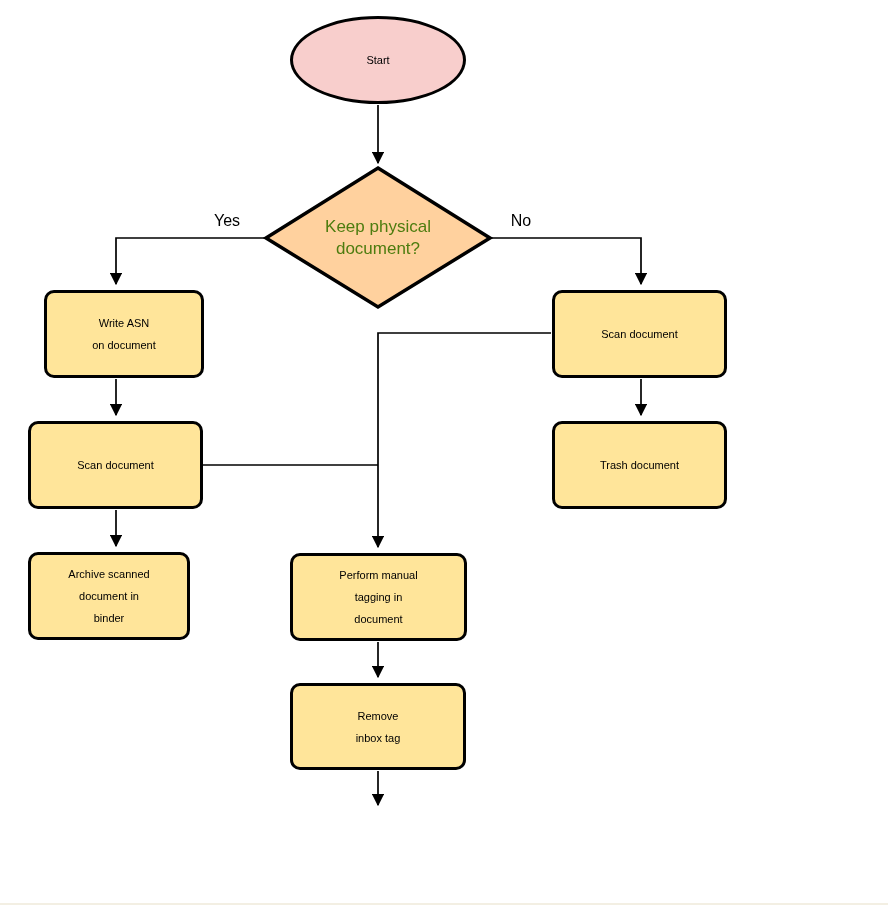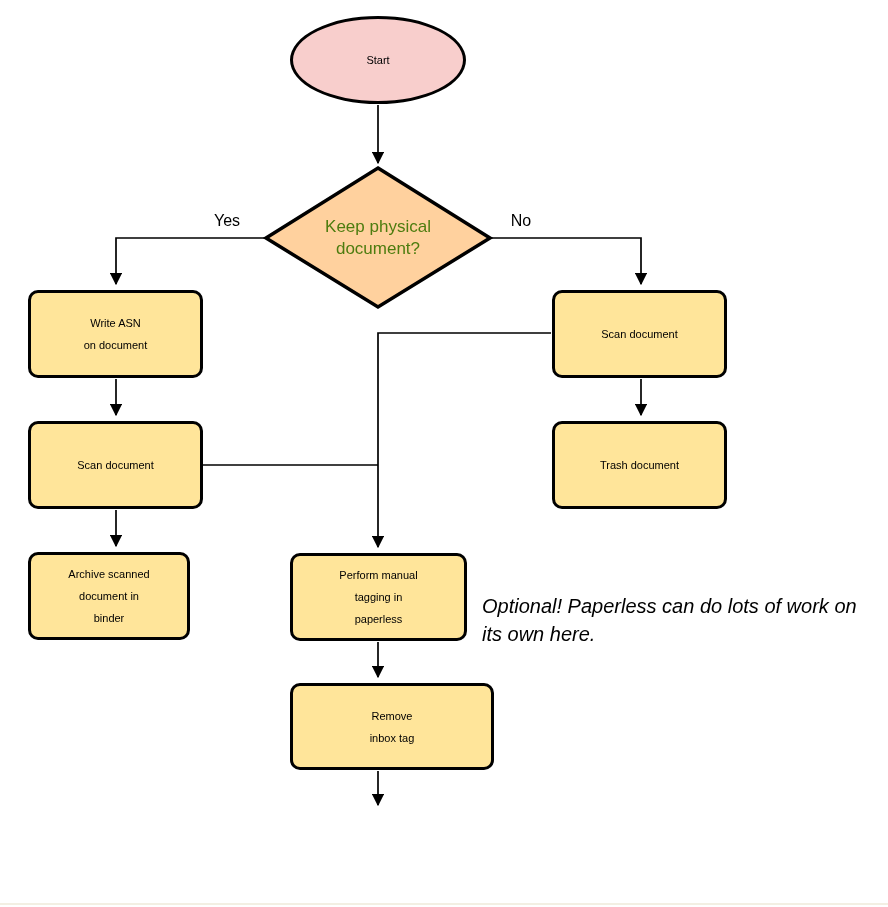--- a/index.html
+++ b/index.html
@@ -121,21 +121,21 @@
   <div class="node terminal" style="left:290px;top:16px;width:176px;height:88px">
     <span class="lbl">Start</span>
   </div>
 
   <div class="decision-label" style="left:284px;top:209px;width:188px;height:58px">Keep physical
 document?</div>
 
   <div class="edge-label" style="left:203px;top:211px;width:48px">Yes</div>
   <div class="edge-label" style="left:497px;top:211px;width:48px">No</div>
 
-  <div class="node process" style="left:28px;top:290px;width:175px;height:88px">
+  <div class="node process" style="left:44px;top:290px;width:160px;height:88px">
     <span class="lbl">Write ASN
 on document</span>
   </div>
 
   <div class="node process" style="left:28px;top:421px;width:175px;height:88px">
     <span class="lbl">Scan document</span>
   </div>
 
   <div class="node process" style="left:28px;top:552px;width:162px;height:88px">
     <span class="lbl">Archive scanned
@@ -147,27 +147,25 @@
     <span class="lbl">Scan document</span>
   </div>
 
   <div class="node process" style="left:552px;top:421px;width:175px;height:88px">
     <span class="lbl">Trash document</span>
   </div>
 
   <div class="node process" style="left:290px;top:553px;width:177px;height:88px">
     <span class="lbl">Perform manual
 tagging in
-paperless</span>
+document</span>
   </div>
 
-  <div class="annotation" style="left:482px;top:592px">Optional! Paperless can do lots of work on
-its own here.</div>
 
-  <div class="node process" style="left:290px;top:683px;width:204px;height:87px">
+  <div class="node process" style="left:290px;top:683px;width:176px;height:87px">
     <span class="lbl">Remove
 inbox tag</span>
   </div>
 
 
   <div class="bottom-edge"></div>
 
 </div>
 
 </body></html>

